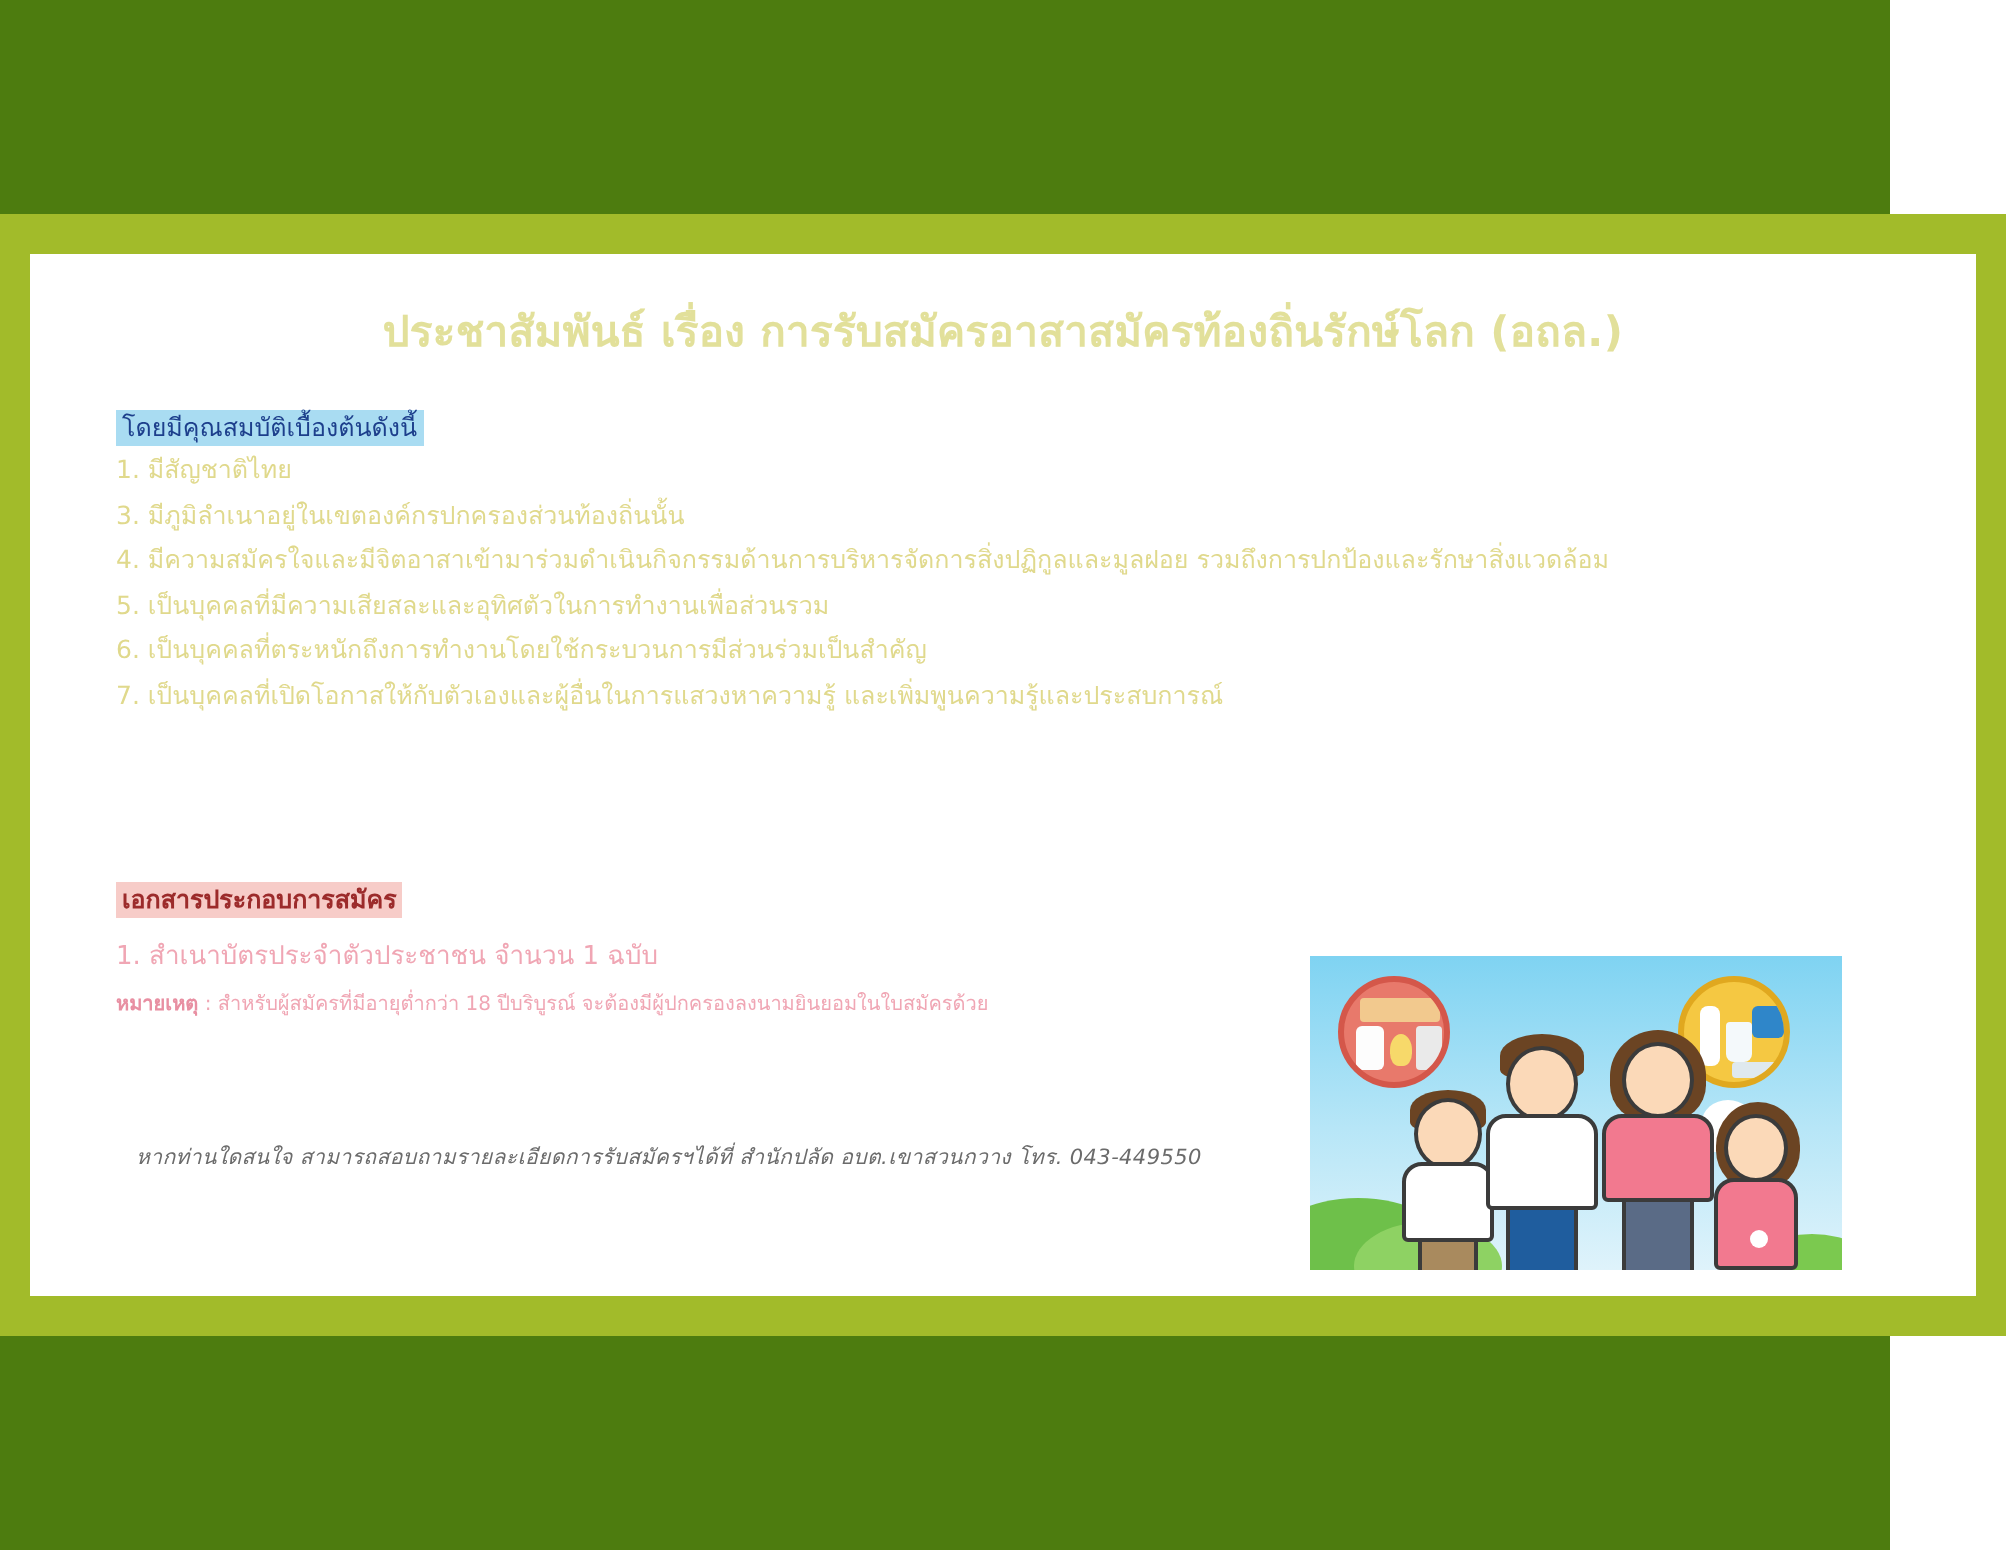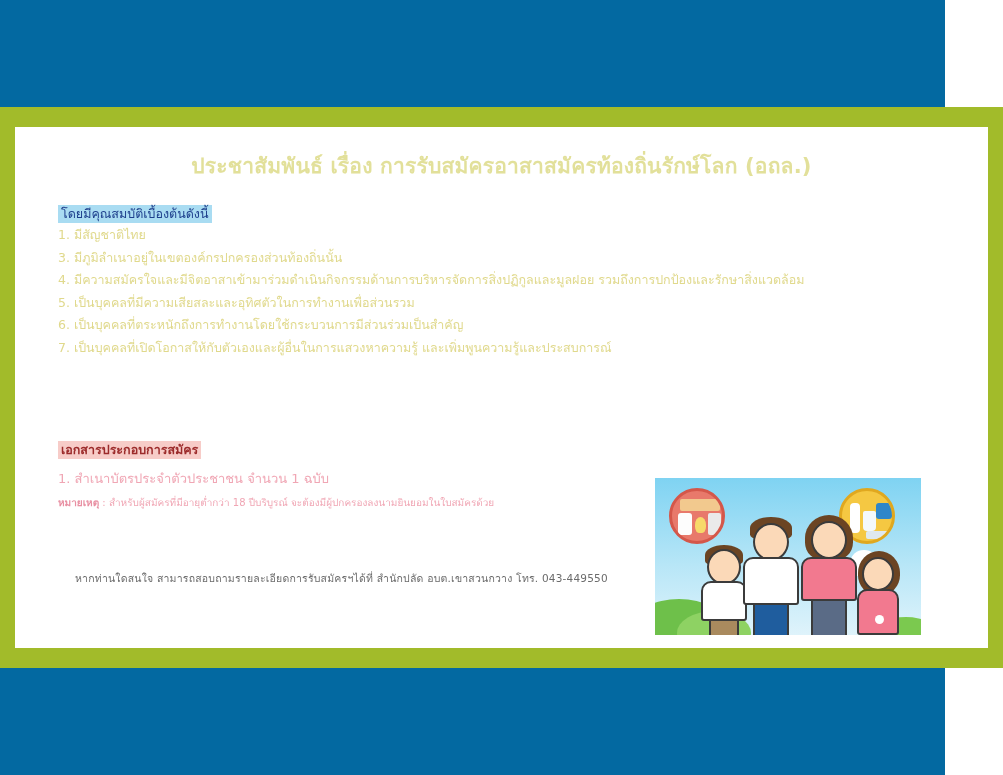--- a/index.html
+++ b/index.html
@@ -9,21 +9,21 @@
     height: 775px;
     background: #ffffff;
     font-family: "DejaVu Sans", "Liberation Sans", sans-serif;
     overflow: hidden;
   }
 
   #page {
     position: relative;
     width: 945px;
     height: 775px;
-    background: #0369a1;
+    background: #4d7c0f;
   }
 
   
   #green-frame {
     position: absolute;
     left: 0;
     top: 107px;
     width: 1003px;
     height: 561px;
     background: #a2bb2a;
@@ -124,26 +124,27 @@
     color: #f0a6b4;
     line-height: 24px;
     white-space: nowrap;
   }
 
   .doc-remark b { font-weight: bold; color: #e88fa2; }
 
   
   #contact-line {
     position: absolute;
-    left: 60px;
+    left: 53px;
     top: 443px;
     font-size: 10.5px;
     color: #6b6b6b;
     white-space: nowrap;
     letter-spacing: 0.2px;
+    font-style: italic;
   }
 
   
   #illustration {
     position: absolute;
     left: 640px;
     top: 351px;
     width: 266px;
     height: 157px;
     overflow: hidden;

